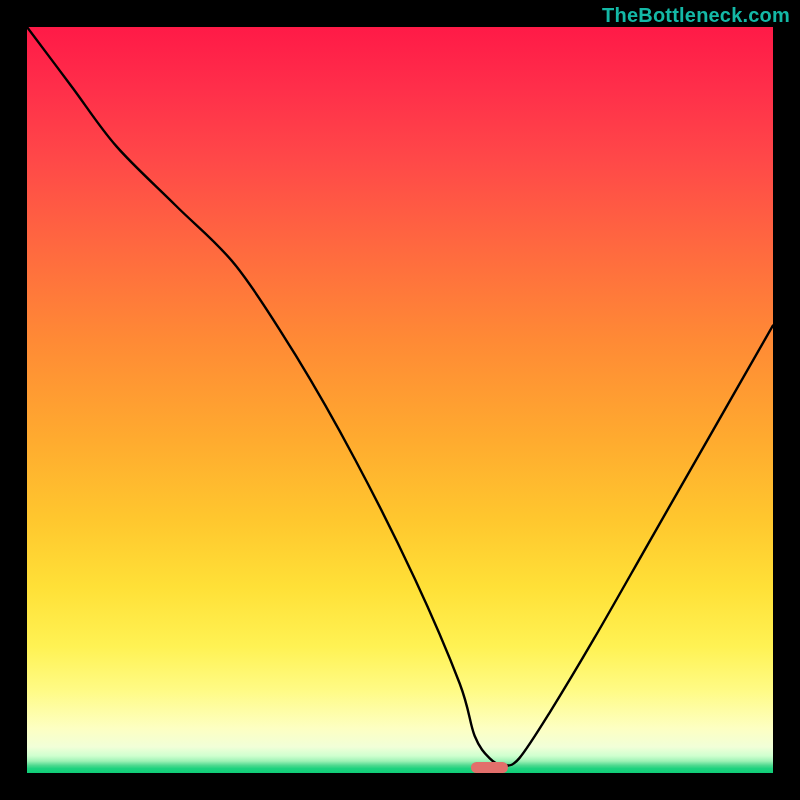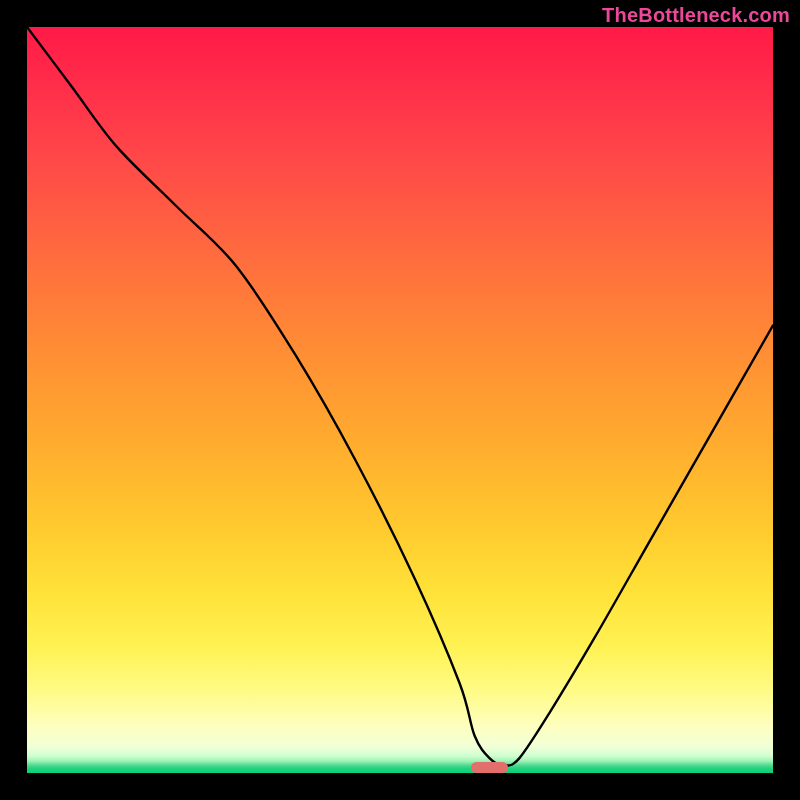--- a/index.html
+++ b/index.html
@@ -42,21 +42,21 @@
       #9ff2b6 98.4%,
       #4dd98f 99.0%,
       #1fd37f 99.4%,
       #0fce78 100%
     );
   }
   .watermark {
     position: absolute;
     top: 4px;
     right: 10px;
-    color: #ec4899;
+    color: #14b8a6;
     font-size: 20px;
     font-weight: 600;
     letter-spacing: 0.2px;
     user-select: none;
   }
   svg.curve {
     position: absolute;
     left: 0;
     top: 0;
     width: 746px;

